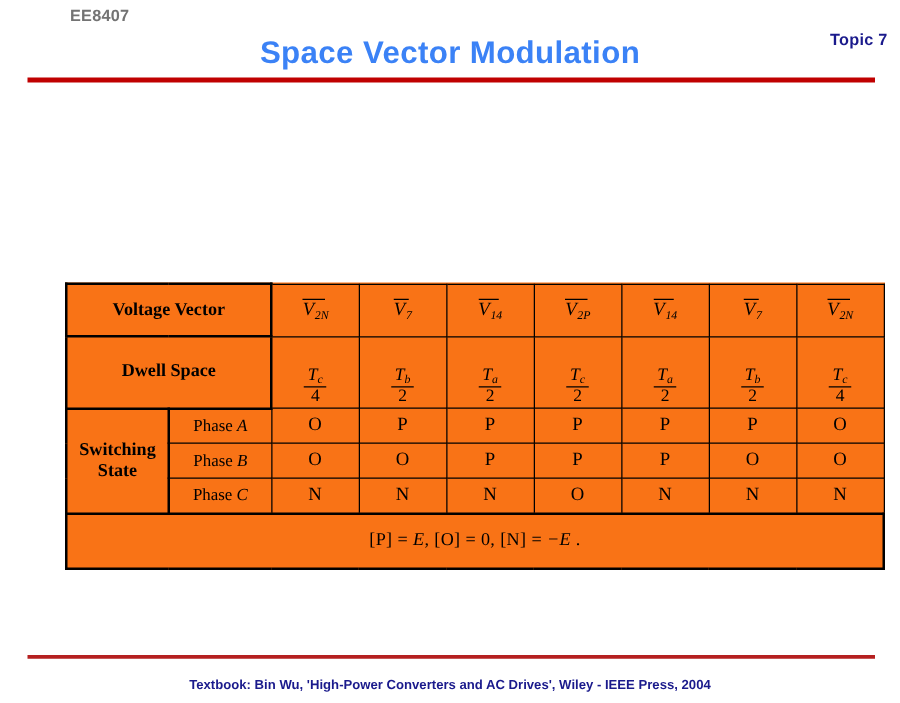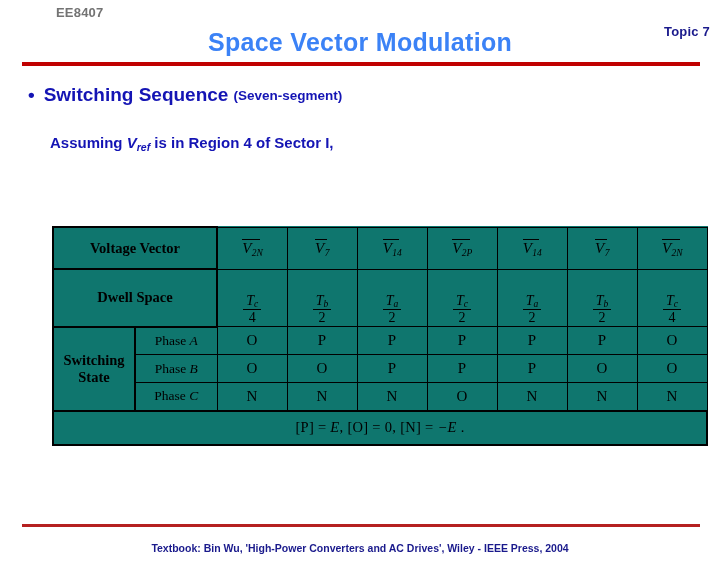--- a/index.html
+++ b/index.html
@@ -129,38 +129,38 @@
     left: 52px;
     top: 226px;
     width: 654px;
   }
   table.svm {
     border-collapse: collapse;
     width: 654px;
     table-layout: fixed;
     font-family: "Liberation Serif", serif;
     color: #000;
-    background: #0f766e;
+    background: #f97316;
   }
   table.svm td {
     border: 1px solid #000;
     text-align: center;
     vertical-align: middle;
     padding: 0;
   }
   .outer { border: 2px solid #000 !important; }
 
   .lbl {
     font-weight: bold;
     font-size: 14.5px;
   }
   .rowh-vv { height: 42px; }
   .rowh-dt { height: 45px; }
   .rowh-ph { height: 28px; }
-  .rowh-eq { height: 34px; }
+  .rowh-eq { height: 44px; }
 
   .phase-lbl {
     font-size: 13.5px;
     text-align: center;
   }
   .phase-lbl i { font-style: italic; }
 
   .state {
     font-size: 15px;
   }
@@ -243,25 +243,21 @@
 
 <div class="slide">
 
   <div class="hdr-left">EE8407</div>
   <div class="hdr-right">Topic 7</div>
 
   <div class="slide-title">Space Vector Modulation</div>
 
   <div class="rule-top"></div>
 
-  <div class="bullet-line">
-    <span class="bullet-dot">•</span><span class="bullet-main">Switching Sequence</span><span class="bullet-sub">(Seven-segment)</span>
-  </div>
-
-  <div class="para para-l1"><span>Assuming </span><span class="vsym">V</span><span class="sub">ref</span><span> is in Region 4 of Sector I,</span></div>
+
 
 
   <div class="tbl-wrap">
     <table class="svm">
       <colgroup>
         <col style="width:82px">
         <col style="width:82px">
         <col style="width:70px">
         <col style="width:70px">
         <col style="width:70px">

